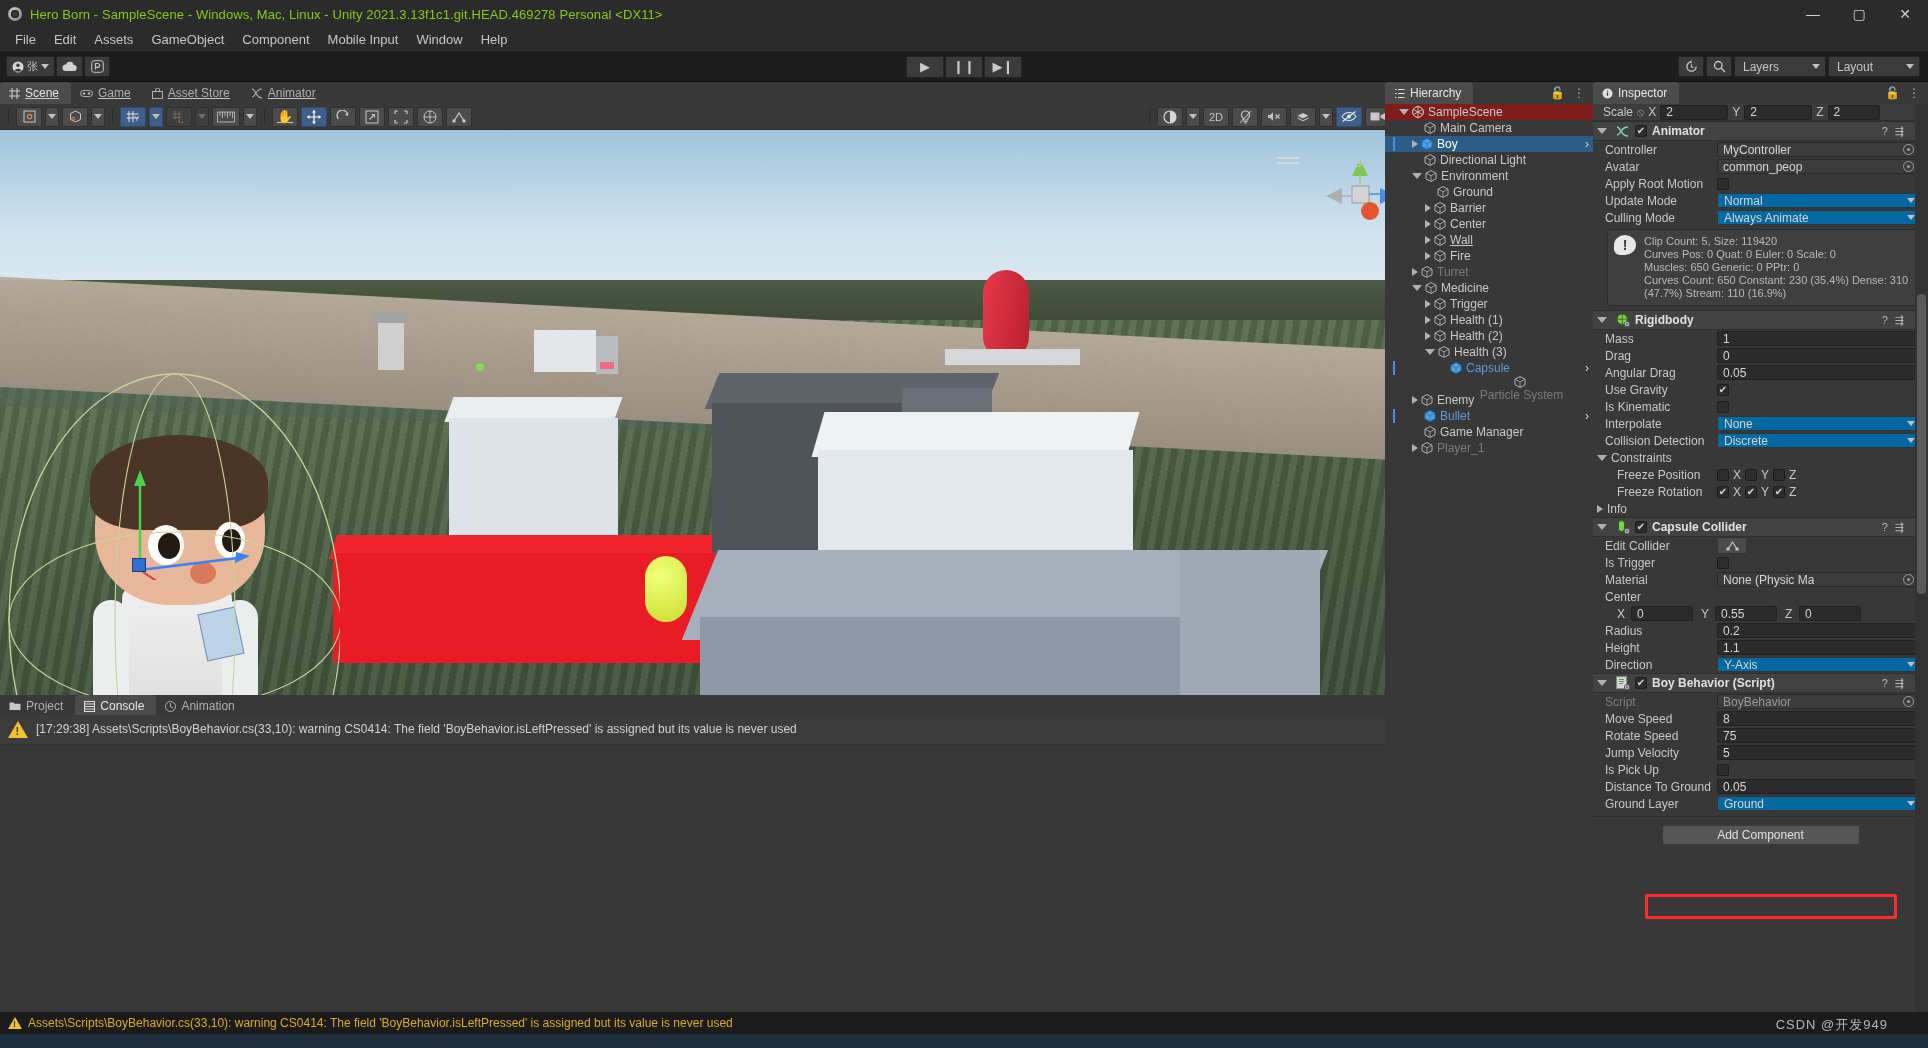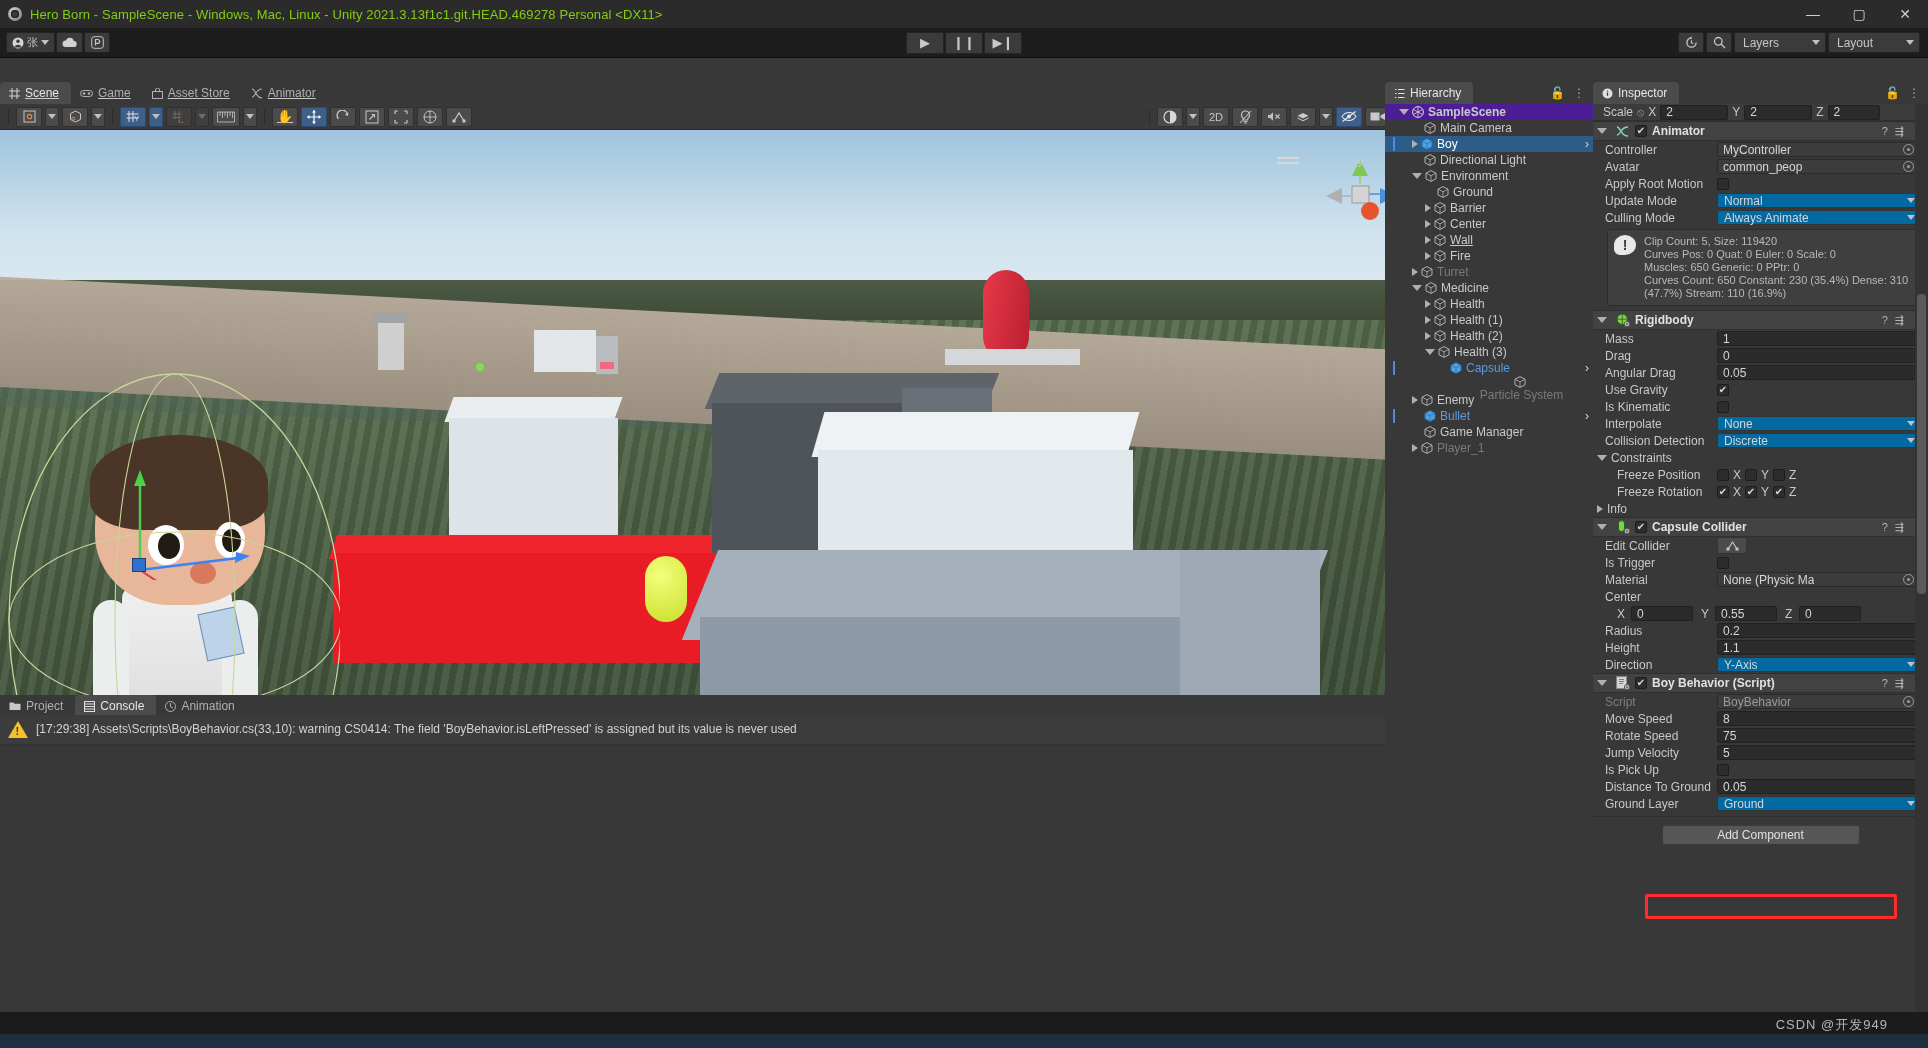--- a/index.html
+++ b/index.html
@@ -161,21 +161,21 @@
     height: 22px; background: #3c3c3c; display: flex; align-items: center; gap: 4px;
     padding: 0 4px; border-bottom: 1px solid #2d2d2d;
   }
   .plus-btn { display: flex; align-items: center; gap: 2px; color: #c8c8c8; font-size: 14px; }
   .srch-field {
     flex: 1; height: 15px; background: #2b2b2b; border: 1px solid #222; border-radius: 8px;
     display: flex; align-items: center; padding-left: 6px; gap: 4px; color: #8a8a8a; font-size: 10px;
   }
   .hier-list { position: absolute; top: 22px; left: 0; right: 0; bottom: 0; background: #383838; overflow: hidden; }
   .hrow { height: 16px; display: flex; align-items: center; font-size: 12px; color: #c9c9c9; position: relative; padding-right: 4px; }
-  .hrow.header { background: #4c1d95; font-weight: bold; }
+  .hrow.header { background: #7f1d1d; }
   .hrow.selected { background: #2d5c88; color: #fff; }
   .hrow.dim { color: #7a7a7a; }
   .hrow.blue-text { color: #5b9ae0; }
   .tri { width: 0; height: 0; border-top: 4px solid transparent; border-bottom: 4px solid transparent; border-left: 6px solid #b0b0b0; margin-right: 3px; flex: none; }
   .tri.open { border-left: 5px solid transparent; border-right: 5px solid transparent; border-top: 6px solid #b0b0b0; border-bottom: 0; }
   .tri.none { border: 0; width: 9px; }
   .cubeicon { width: 12px; height: 12px; margin-right: 4px; flex: none; position: relative; }
   .hrow .selmark { position: absolute; left: 8px; top: 1px; width: 2px; height: 14px; background: #4a90e2; }
 
   
@@ -254,20 +254,30 @@
   <div class="titlebar">
     <span class="tb-icon"></span>
     <span class="tb-title">Hero Born - SampleScene - Windows, Mac, Linux - Unity 2021.3.13f1c1.git.HEAD.469278 Personal &lt;DX11&gt;</span>
     <div class="win-ctrl">
       <div>—</div>
       <div>▢</div>
       <div class="close">✕</div>
     </div>
   </div>
 
+  <div class="menubar">
+    <div class="mi">File</div>
+    <div class="mi">Edit</div>
+    <div class="mi">Assets</div>
+    <div class="mi">GameObject</div>
+    <div class="mi">Component</div>
+    <div class="mi">Mobile Input</div>
+    <div class="mi">Window</div>
+    <div class="mi">Help</div>
+  </div>
 
   <div class="toolbar">
     <div class="tb-group tb-left">
       <div class="tb-btn">
         <svg width="12" height="12" viewBox="0 0 12 12">
             <circle cx="6" cy="6" r="5.5" fill="#d4d4d4"></circle>
             <circle cx="6" cy="4.3" r="1.8" fill="#3b3b3b"></circle>
             <path d="M2.2 10.5a4 4 0 017.6 0z" fill="#3b3b3b"></path>
           </svg>
         <span>张</span>
@@ -791,21 +801,21 @@
                   <path d="M1 3.2L6 5.8l5-2.6M6 5.8v5.6" fill="none" stroke="#b4b4b4" stroke-width=".8"></path>
                 </svg></span>
               <span>Medicine</span>
             </div>
             <div class="hrow" style="padding-left: 40px;">
               <span class="tri "></span>
               <span class="cubeicon"><svg width="12" height="12" viewBox="0 0 12 12">
                   <path d="M6 0.6l5 2.6v5.6L6 11.4 1 8.8V3.2z" fill="none" stroke="#b4b4b4"></path>
                   <path d="M1 3.2L6 5.8l5-2.6M6 5.8v5.6" fill="none" stroke="#b4b4b4" stroke-width=".8"></path>
                 </svg></span>
-              <span>Health</span>
+              <span>Trigger</span>
             </div>
             <div class="hrow" style="padding-left: 40px;">
               <span class="tri "></span>
               <span class="cubeicon"><svg width="12" height="12" viewBox="0 0 12 12">
                   <path d="M6 0.6l5 2.6v5.6L6 11.4 1 8.8V3.2z" fill="none" stroke="#b4b4b4"></path>
                   <path d="M1 3.2L6 5.8l5-2.6M6 5.8v5.6" fill="none" stroke="#b4b4b4" stroke-width=".8"></path>
                 </svg></span>
               <span>Health (1)</span>
             </div>
             <div class="hrow" style="padding-left: 40px;">
@@ -1163,16 +1173,20 @@
         <div class="insp-scroll">
           <div class="thumb"></div>
         </div>
       </div>
     </div>
   </div>
 
   <div class="redbox"></div>
 
   <div class="statusbar">
+    <div class="status-msg">
+      <span class="warn-tri sm"></span>
+      <span>Assets\Scripts\BoyBehavior.cs(33,10): warning CS0414: The field 'BoyBehavior.isLeftPressed' is assigned but its value is never used</span>
+    </div>
     <div class="watermark">CSDN @开发949</div>
     <div class="taskbar"></div>
   </div>
 </div>
 
 </body></html>

